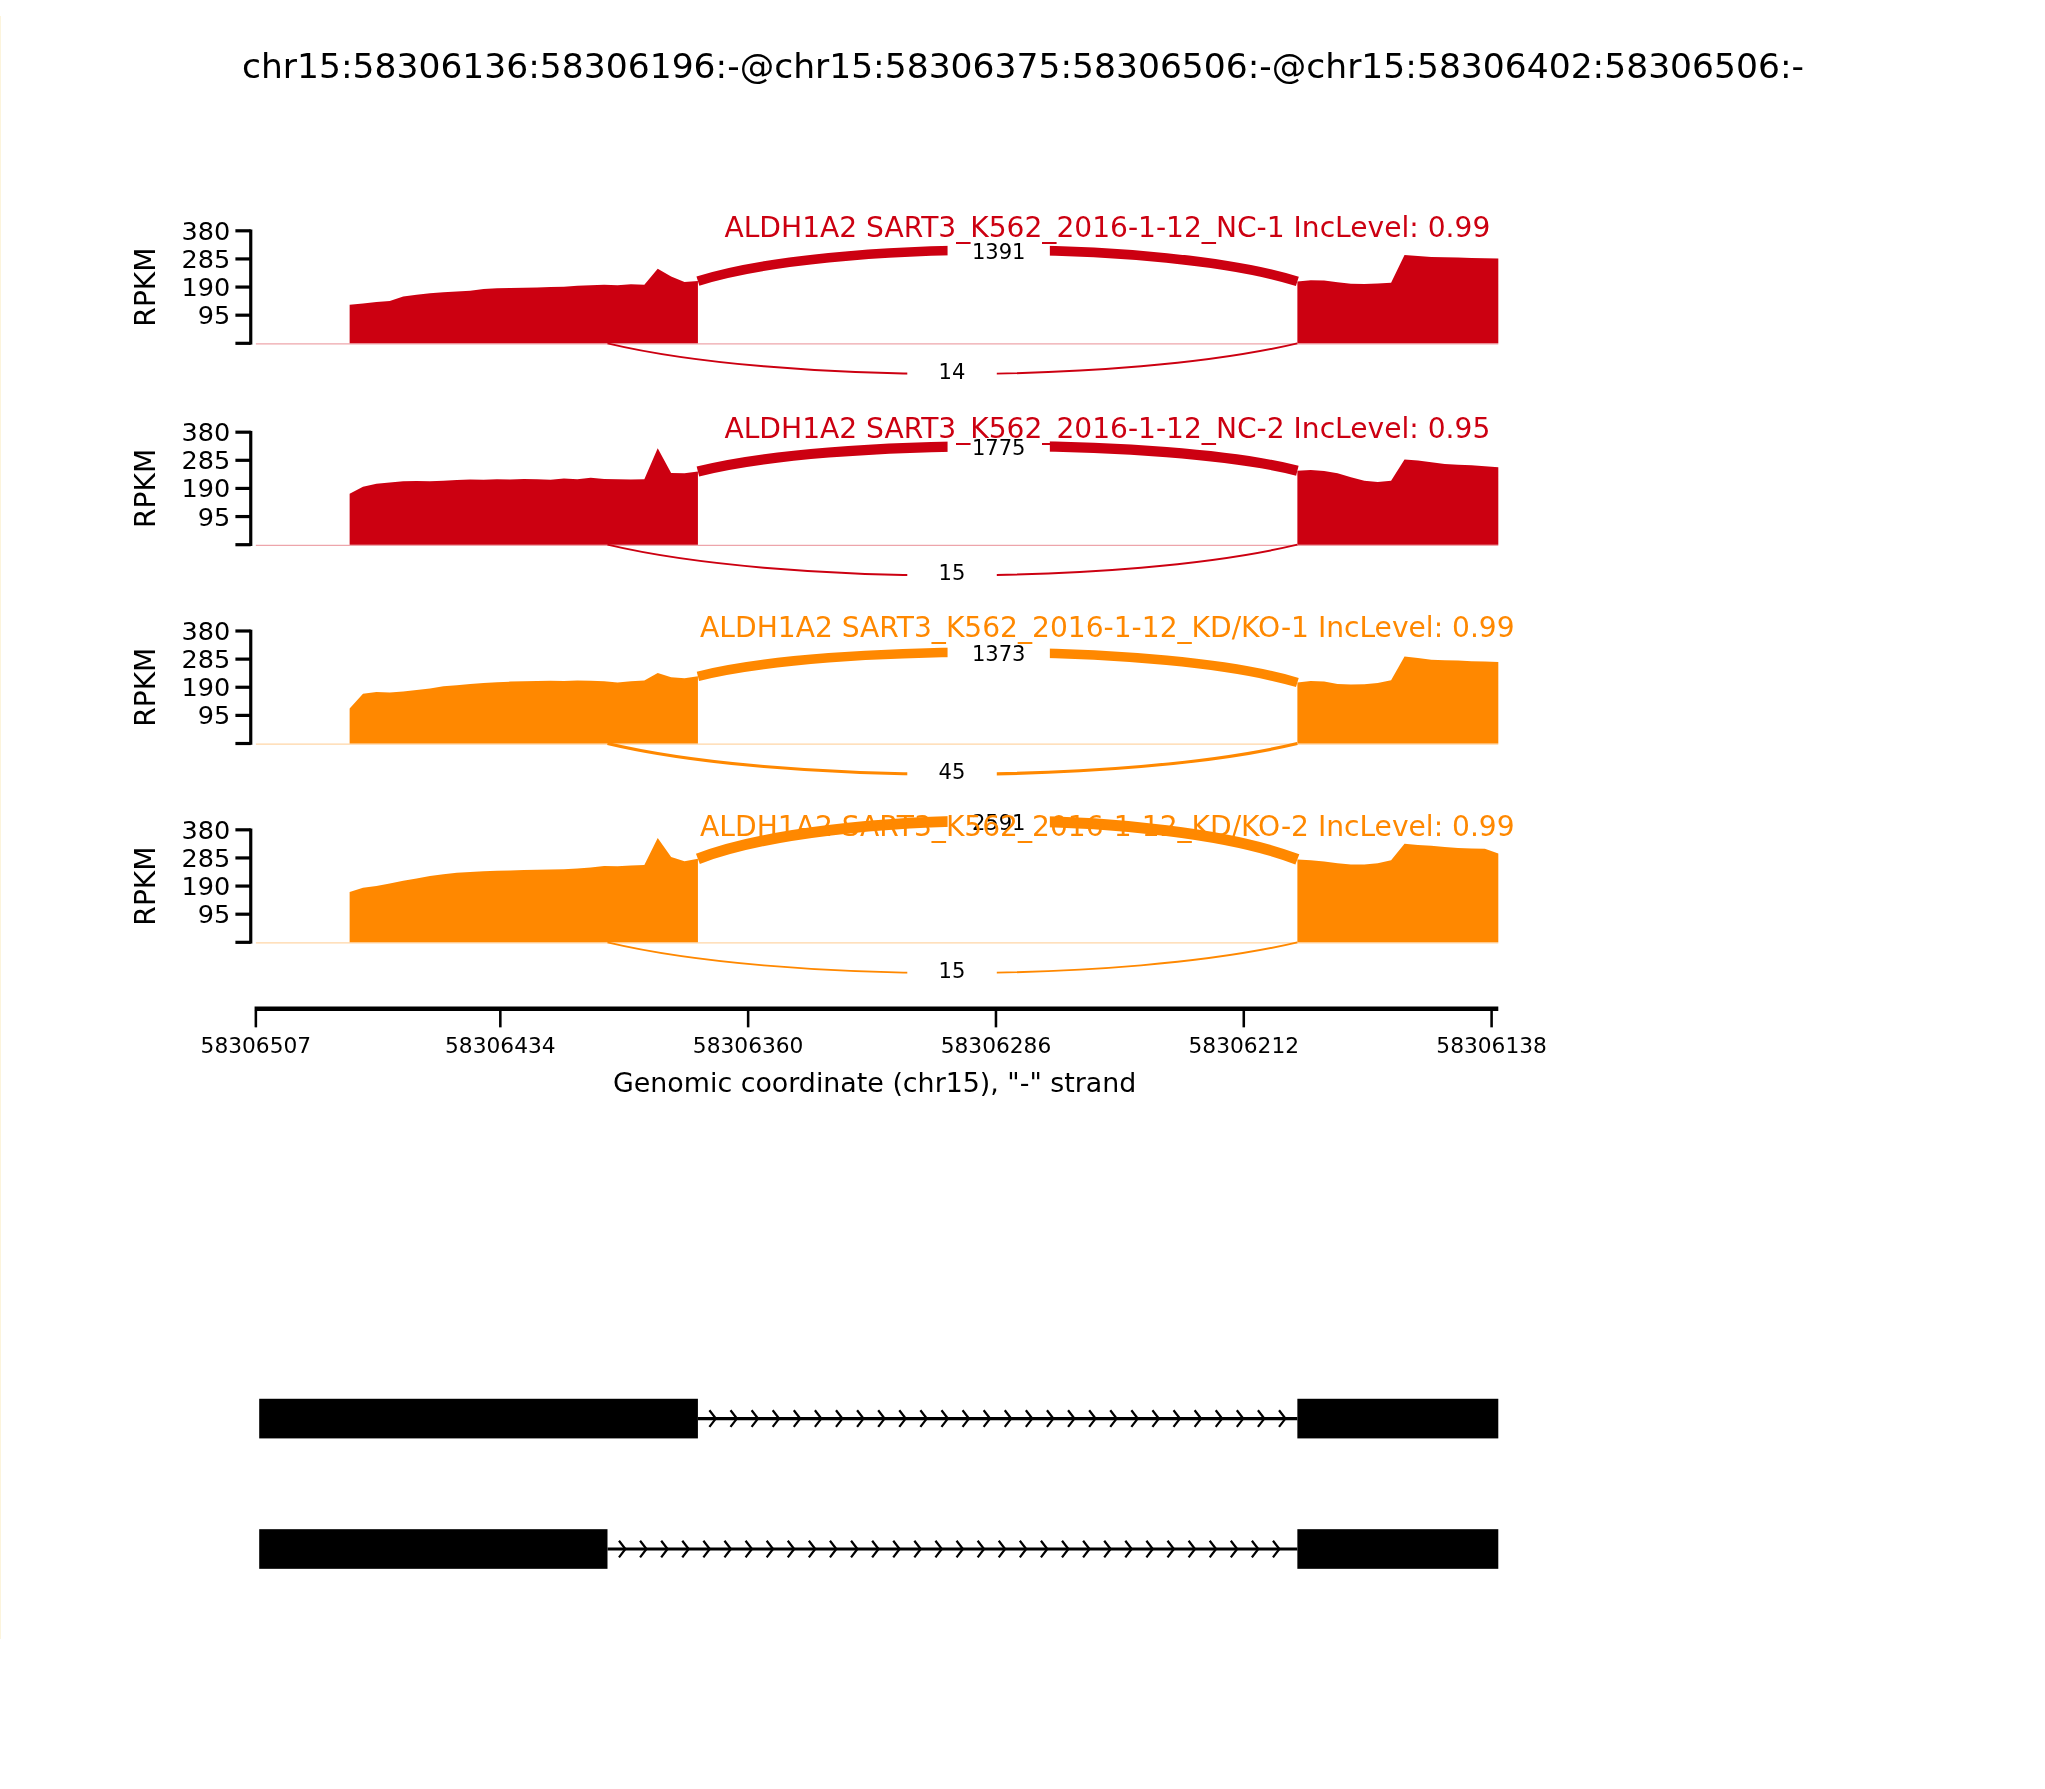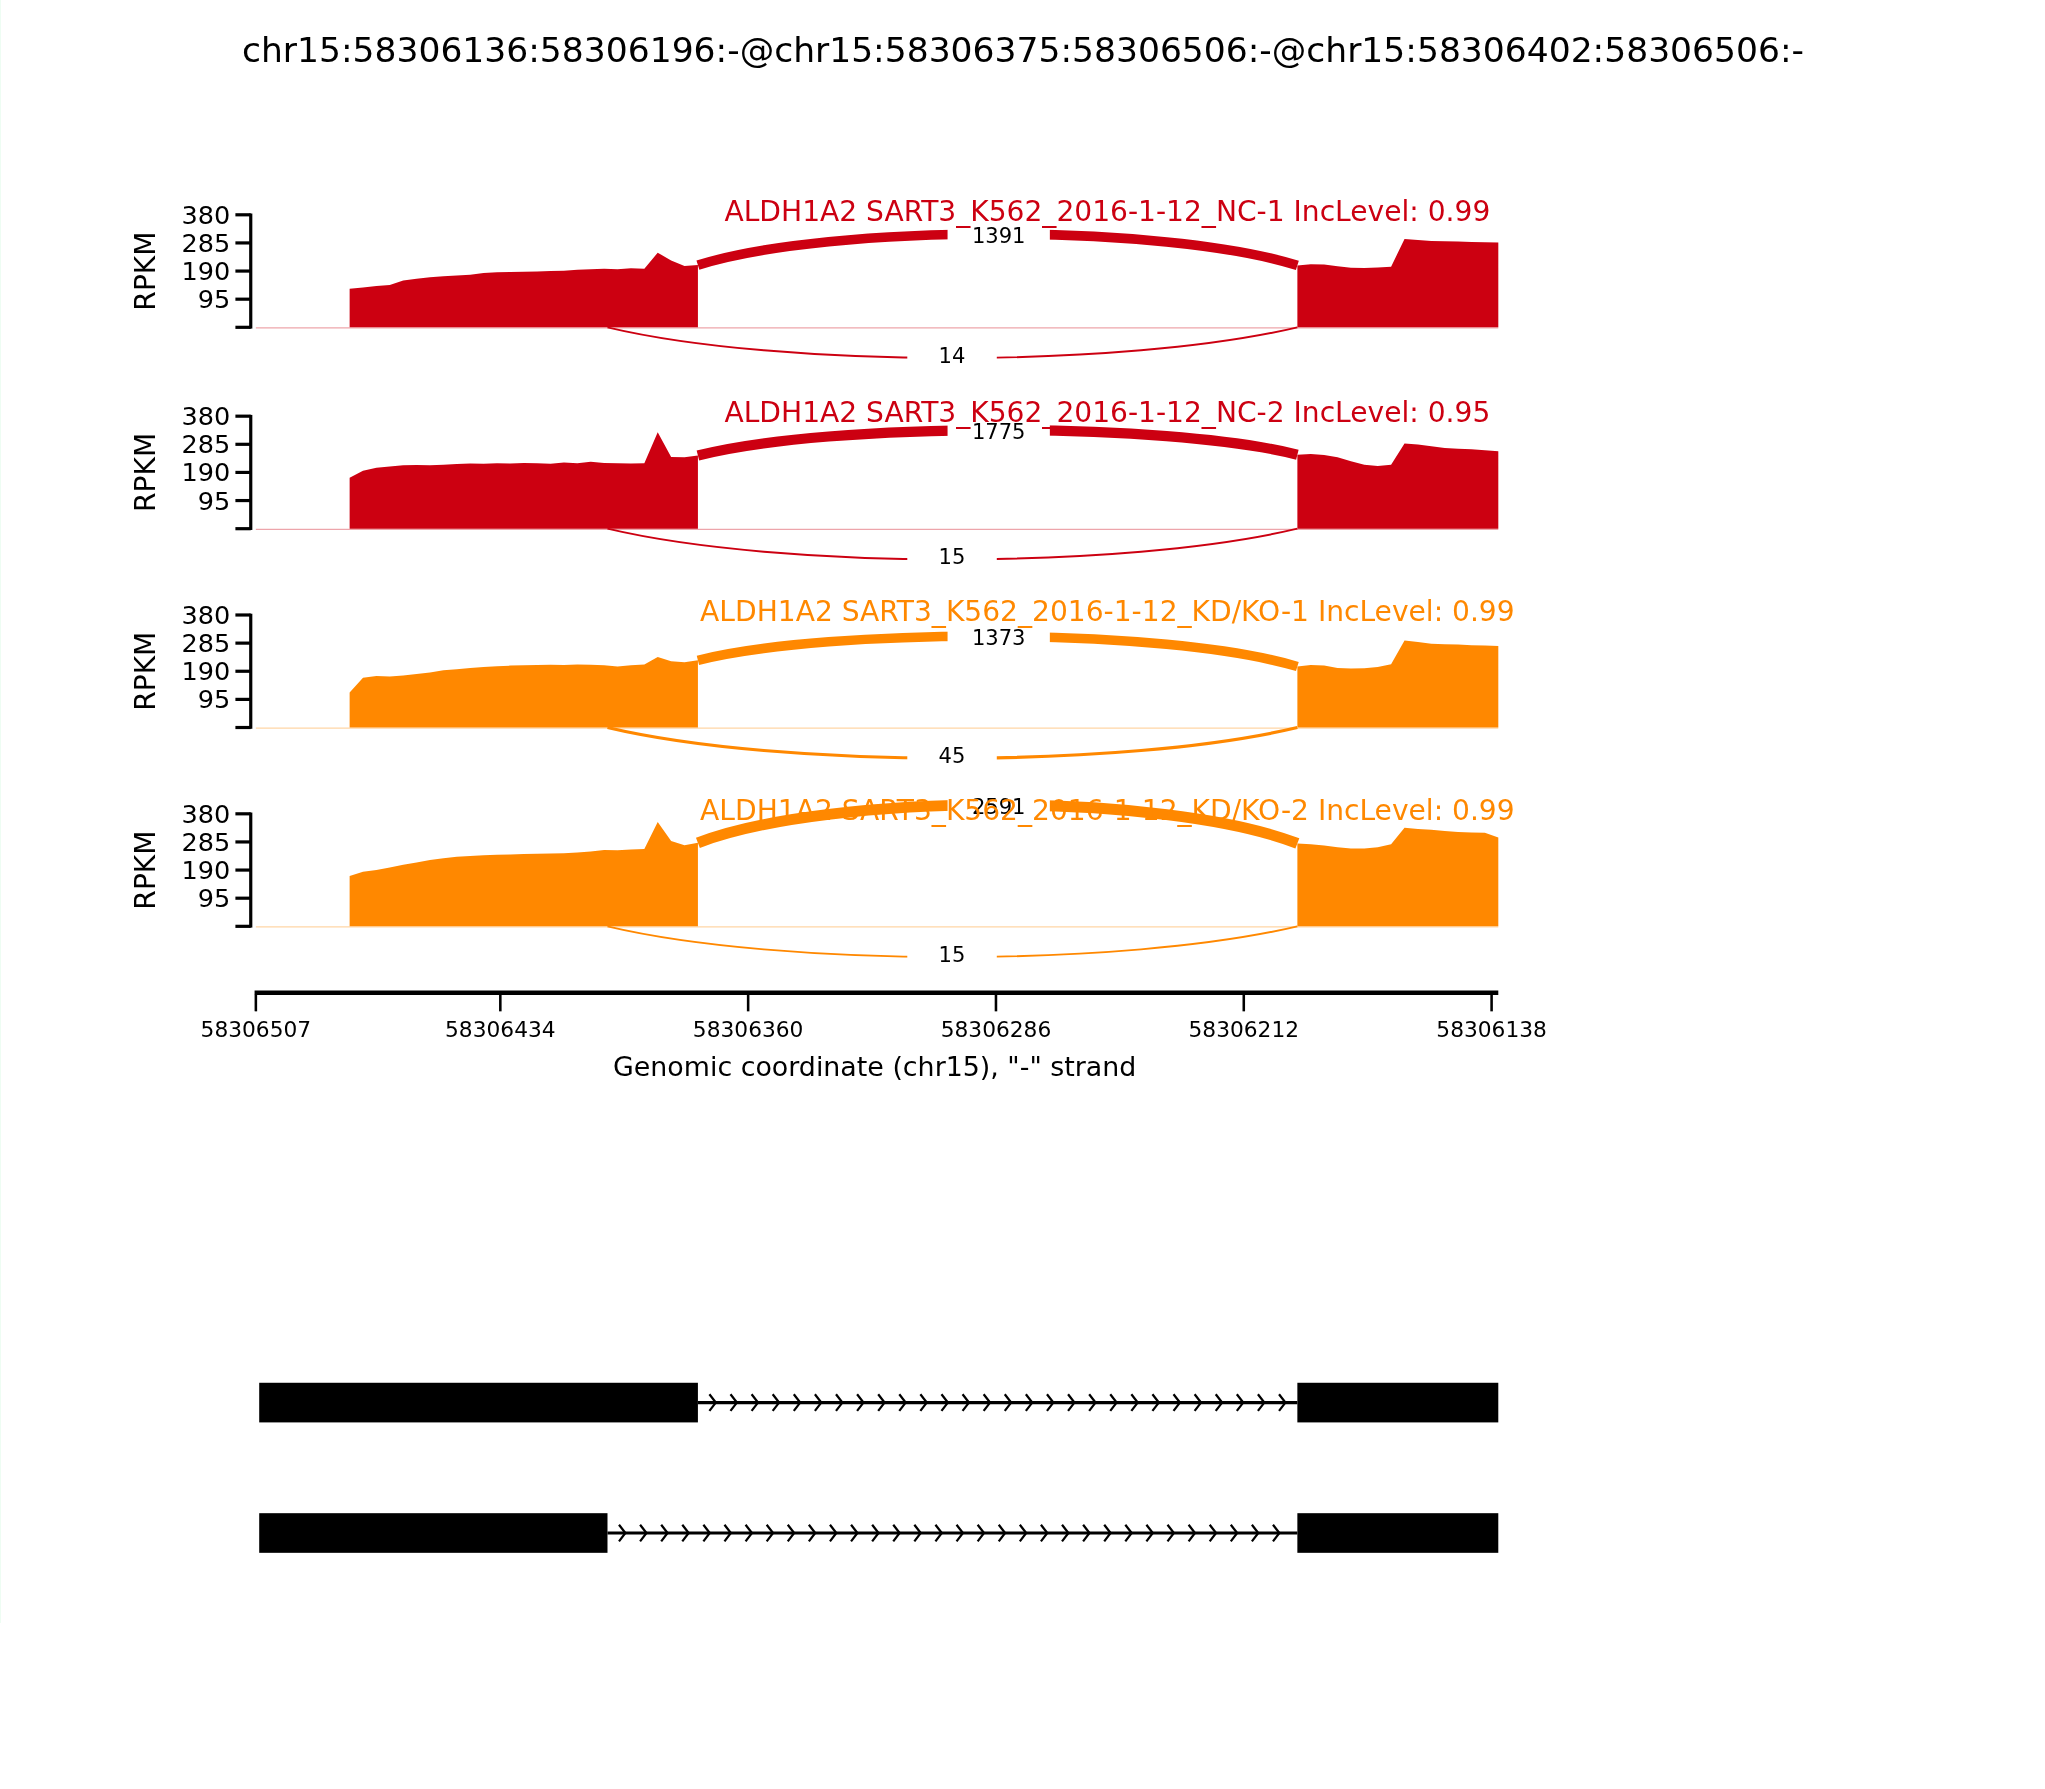--- a/index.html
+++ b/index.html
@@ -1,17 +1,17 @@
 <!DOCTYPE html>
 <html style="font-size:10.2px"><head>
 <meta charset="utf-8">
 <style>
   html,body{margin:0;padding:0;background:#ffffff;}
-  #fig{position:relative;width:2046px;height:1623px;background:#86efac;overflow:hidden;
-       font-family:"DejaVu Sans", sans-serif;}
+  #fig{position:relative;width:2046px;height:1623px;background:#eab308;overflow:hidden;
+       font-family:"DejaVu Sans", sans-serif;margin-top:16px;}
   svg{display:block;}
   text{font-family:"DejaVu Sans", sans-serif;}
 </style>
 </head>
 <body>
 
 <div id="fig">
     <svg width="2046" height="1790" viewBox="0 0 3200 2800">
       <rect x="0" y="0" width="3200" height="2800" fill="#ffffff"></rect>
       <text fill="#000" x="1600" y="97" font-size="54" text-anchor="middle">chr15:58306136:58306196:-@chr15:58306375:58306506:-@chr15:58306402:58306506:-</text>

